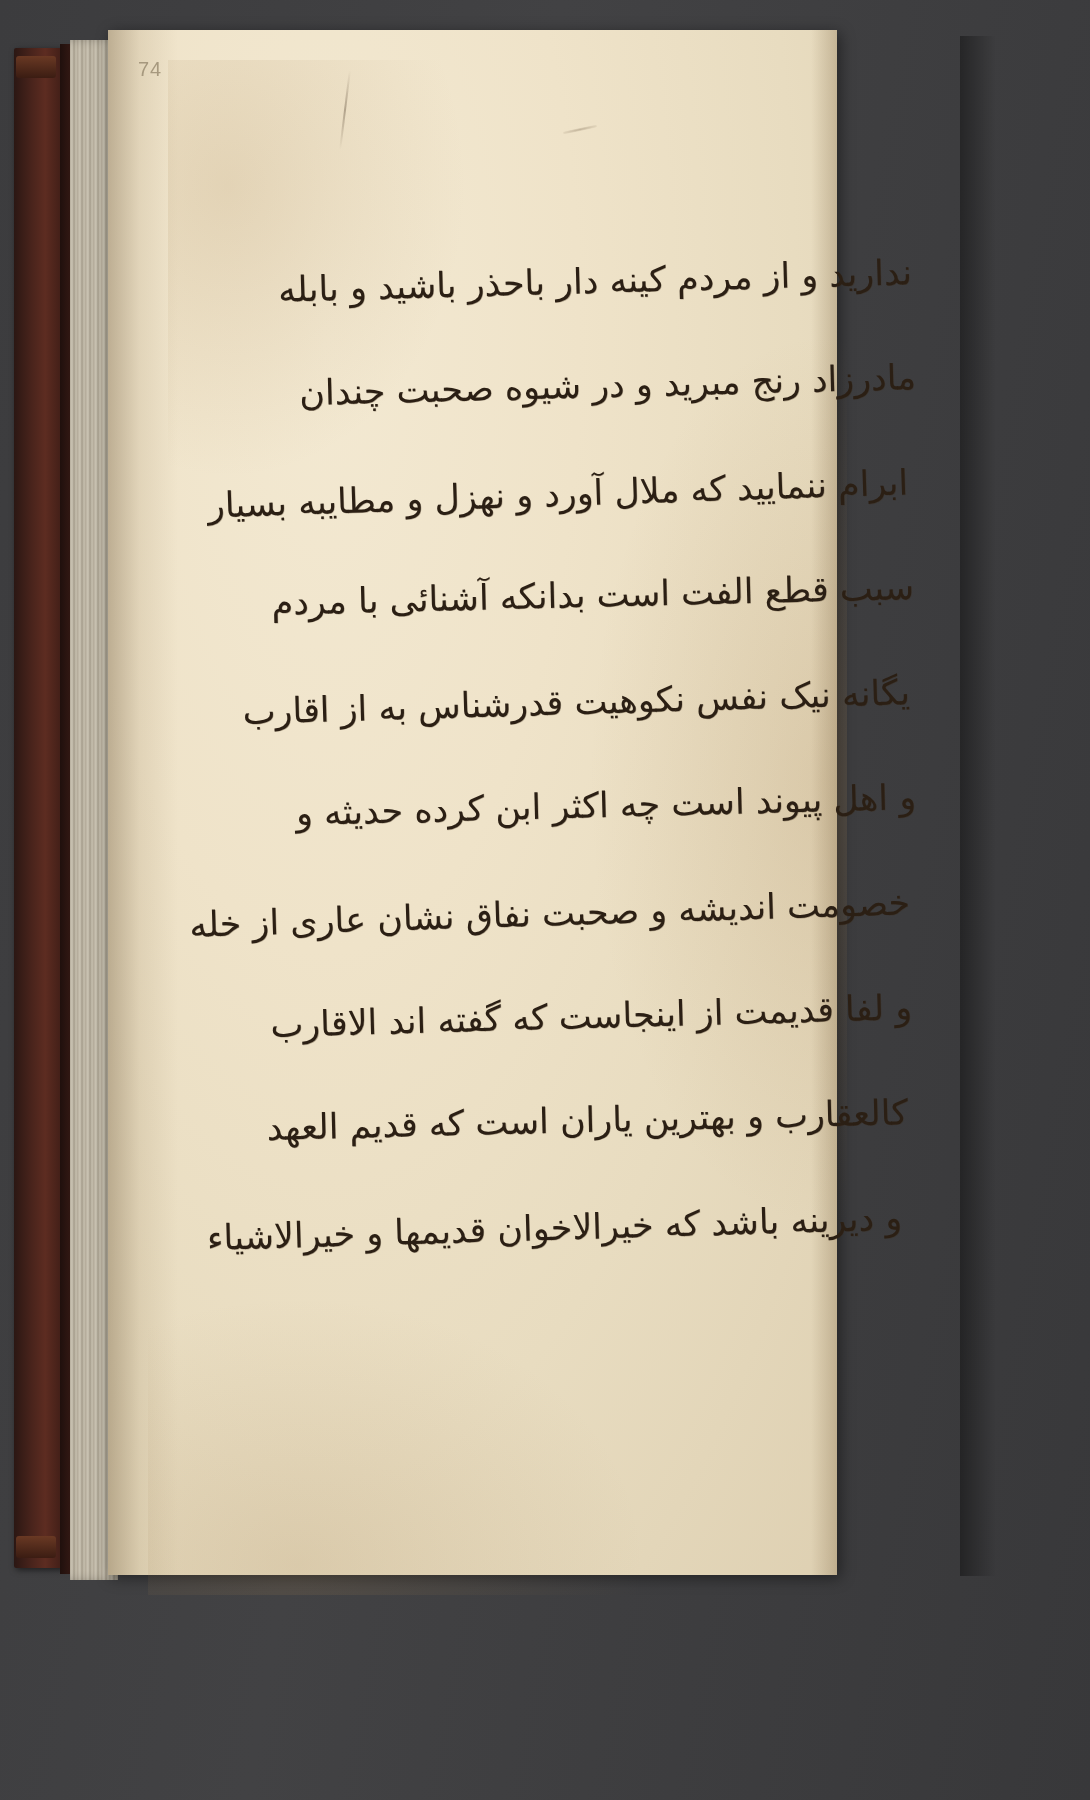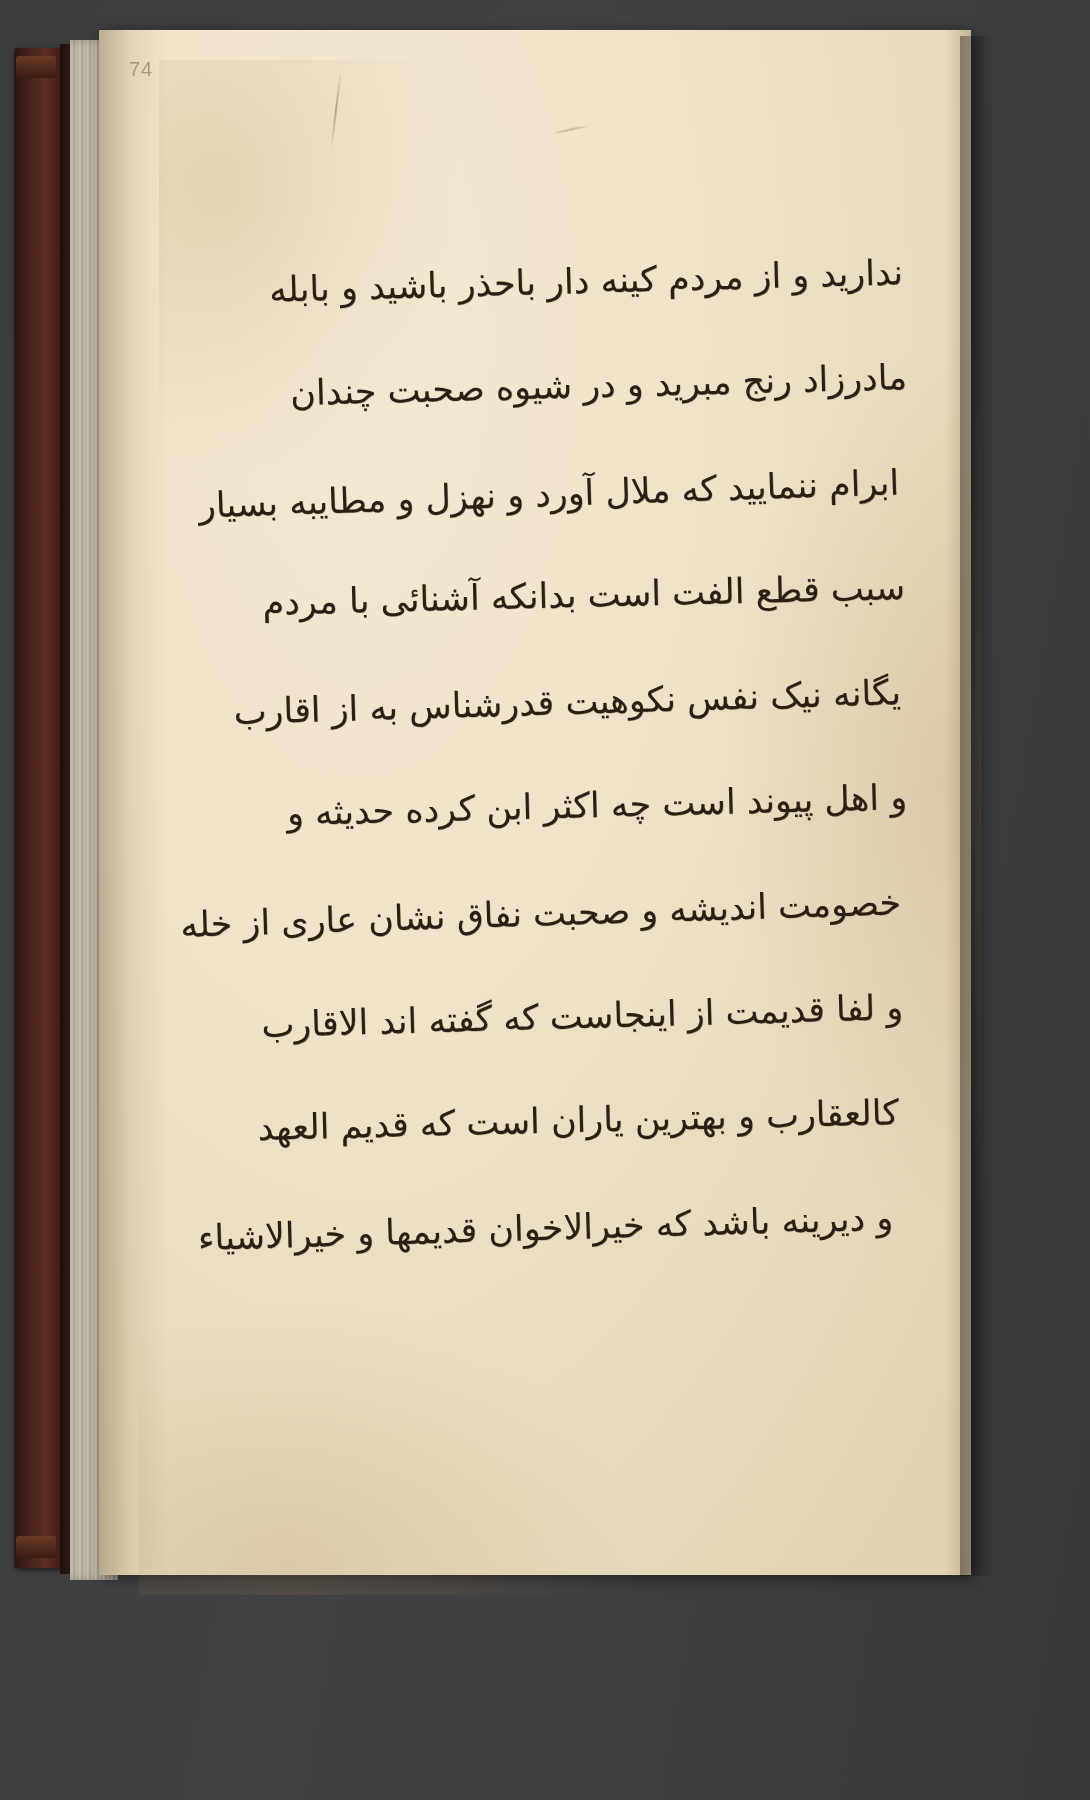--- a/index.html
+++ b/index.html
@@ -58,23 +58,23 @@
     height: 1540px;
     background:
       repeating-linear-gradient(90deg,
         #b9b1a0 0px, #cdc6b6 2px, #a49c8b 4px, #c6bfae 6px, #b0a796 8px);
     box-shadow: inset -6px 0 10px rgba(0,0,0,0.22);
   }
 
   
   .leaf {
     position: absolute;
-    left: 99px;
+    left: 108px;
     top: 30px;
-    width: 872px;
+    width: 729px;
     height: 1545px;
     background:
       radial-gradient(ellipse at 30% 20%, #f3e9d2 0%, #efe3c9 35%, #e8dcc0 65%, #ded0b2 100%);
     box-shadow: 3px 3px 14px rgba(0,0,0,0.45);
   }
   
   .leaf::before {
     content: "";
     position: absolute;
     left: 0; top: 0;

